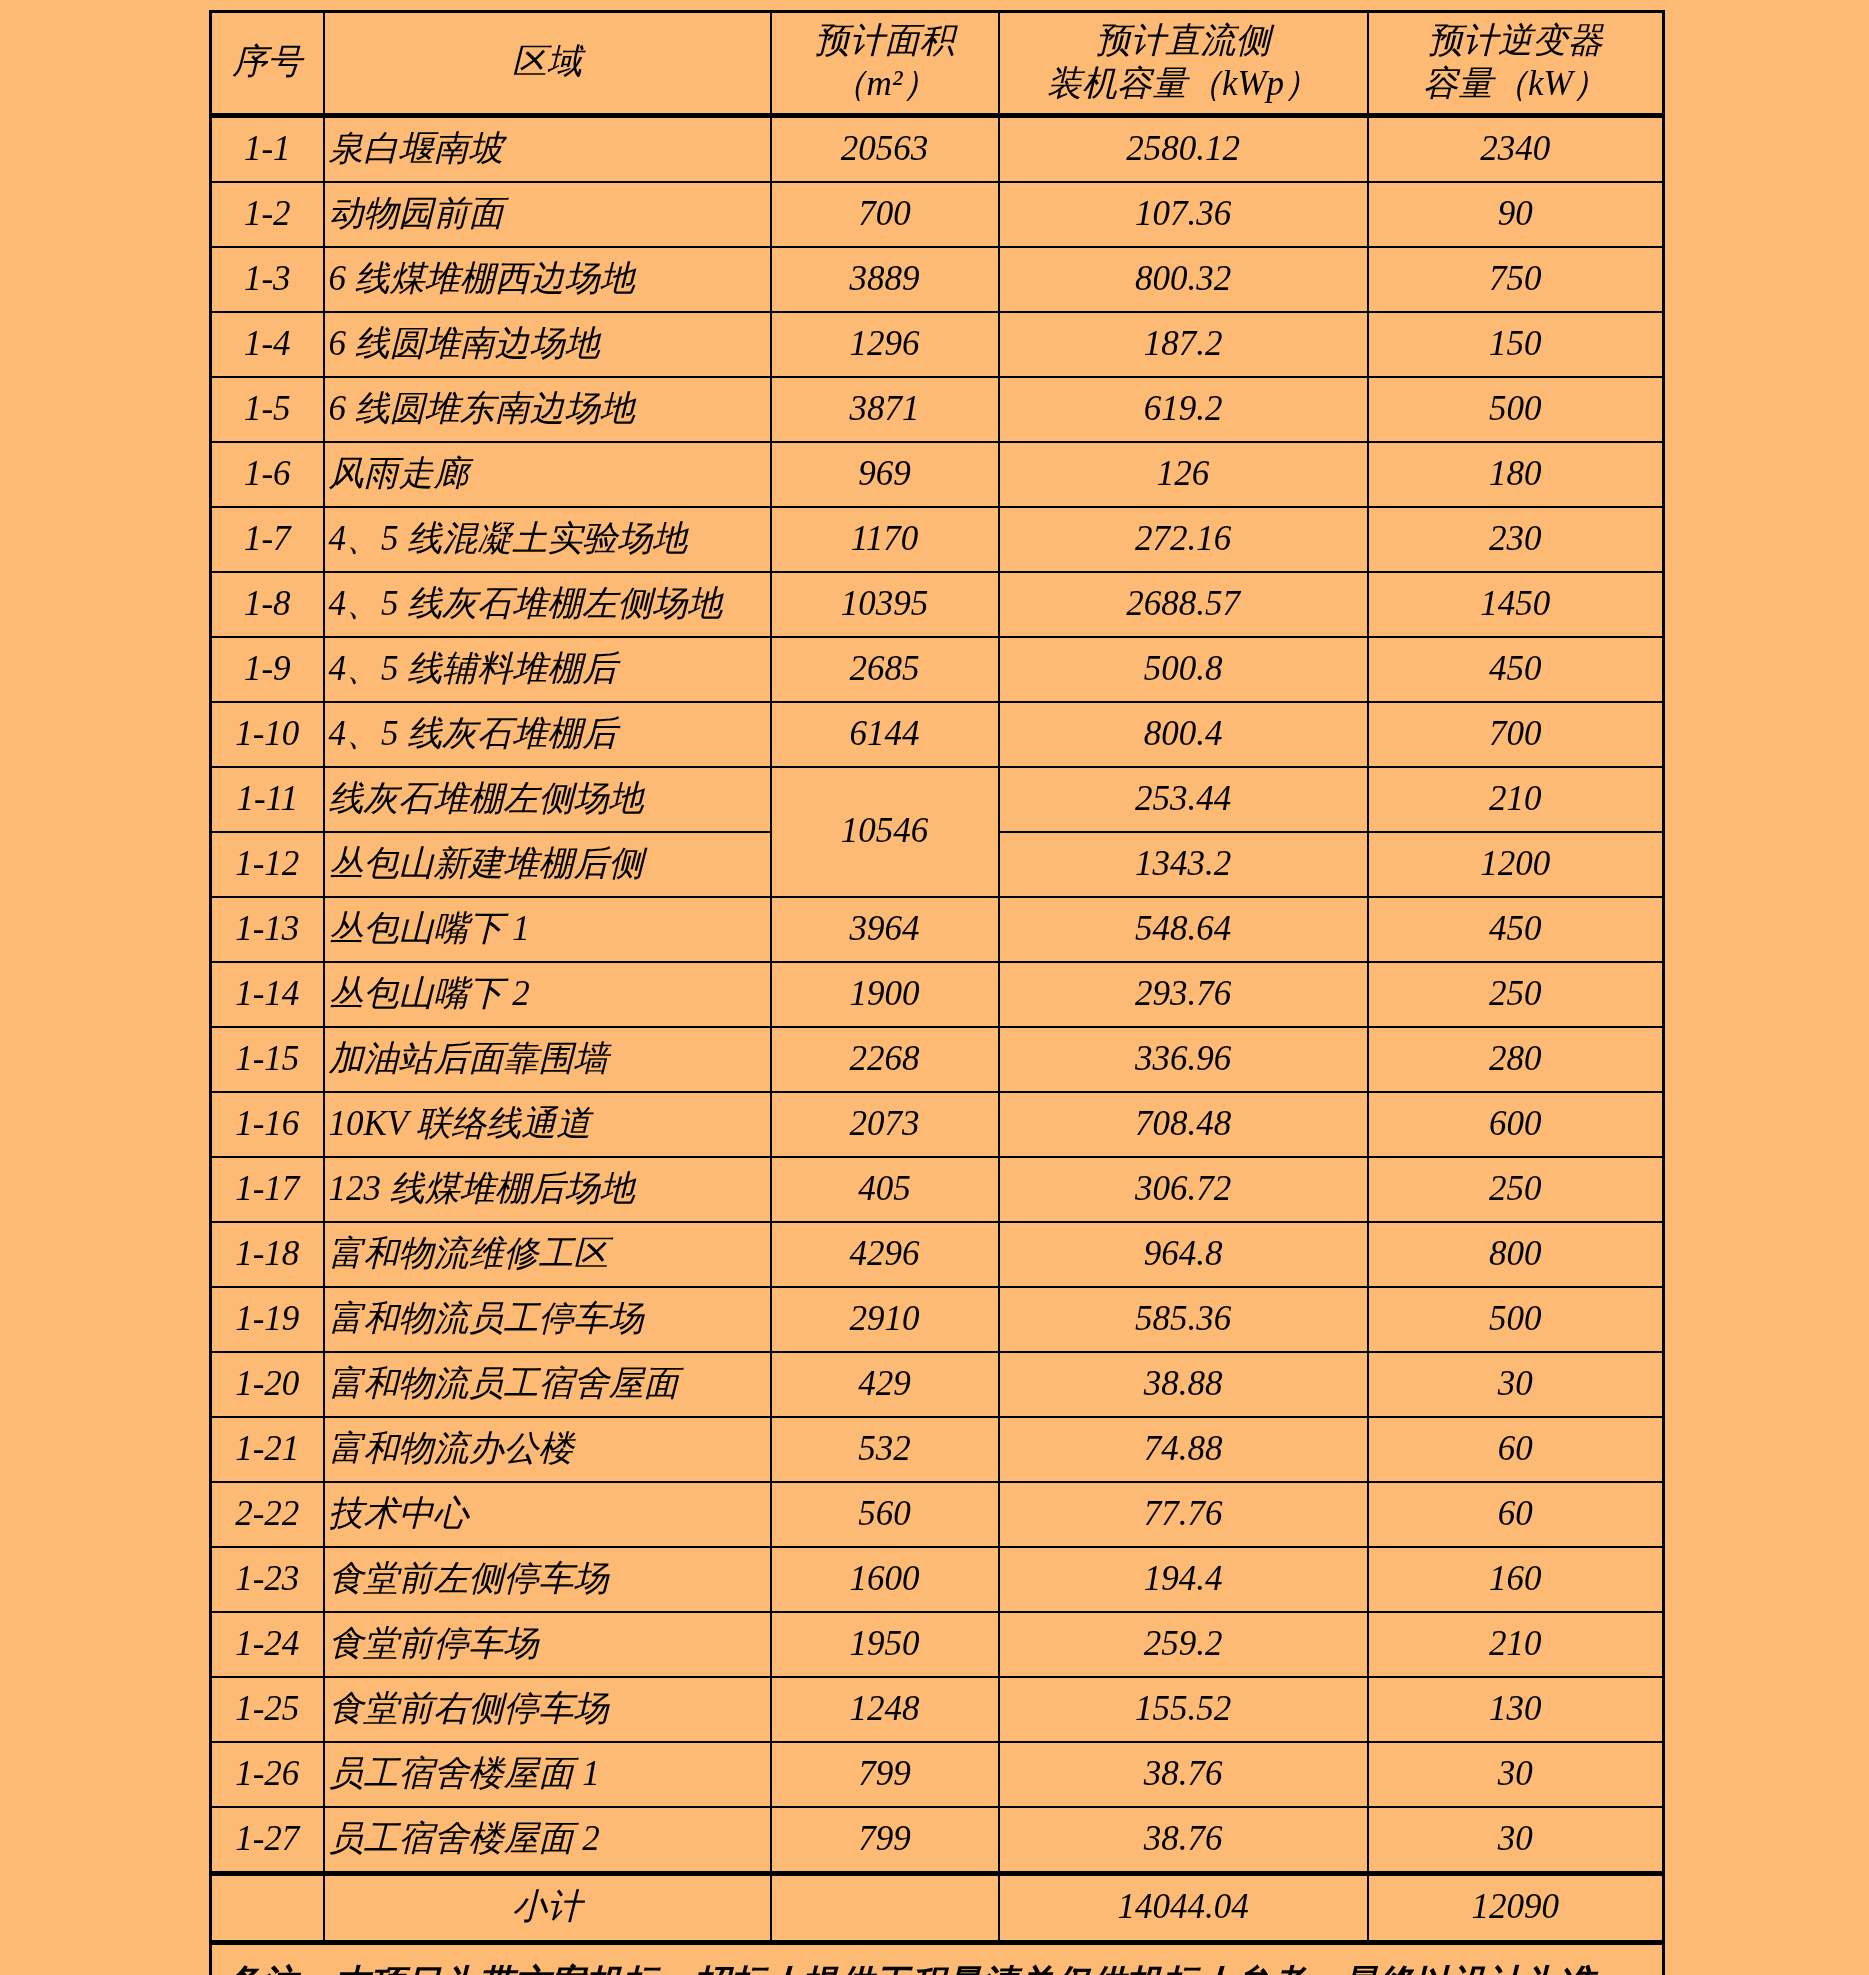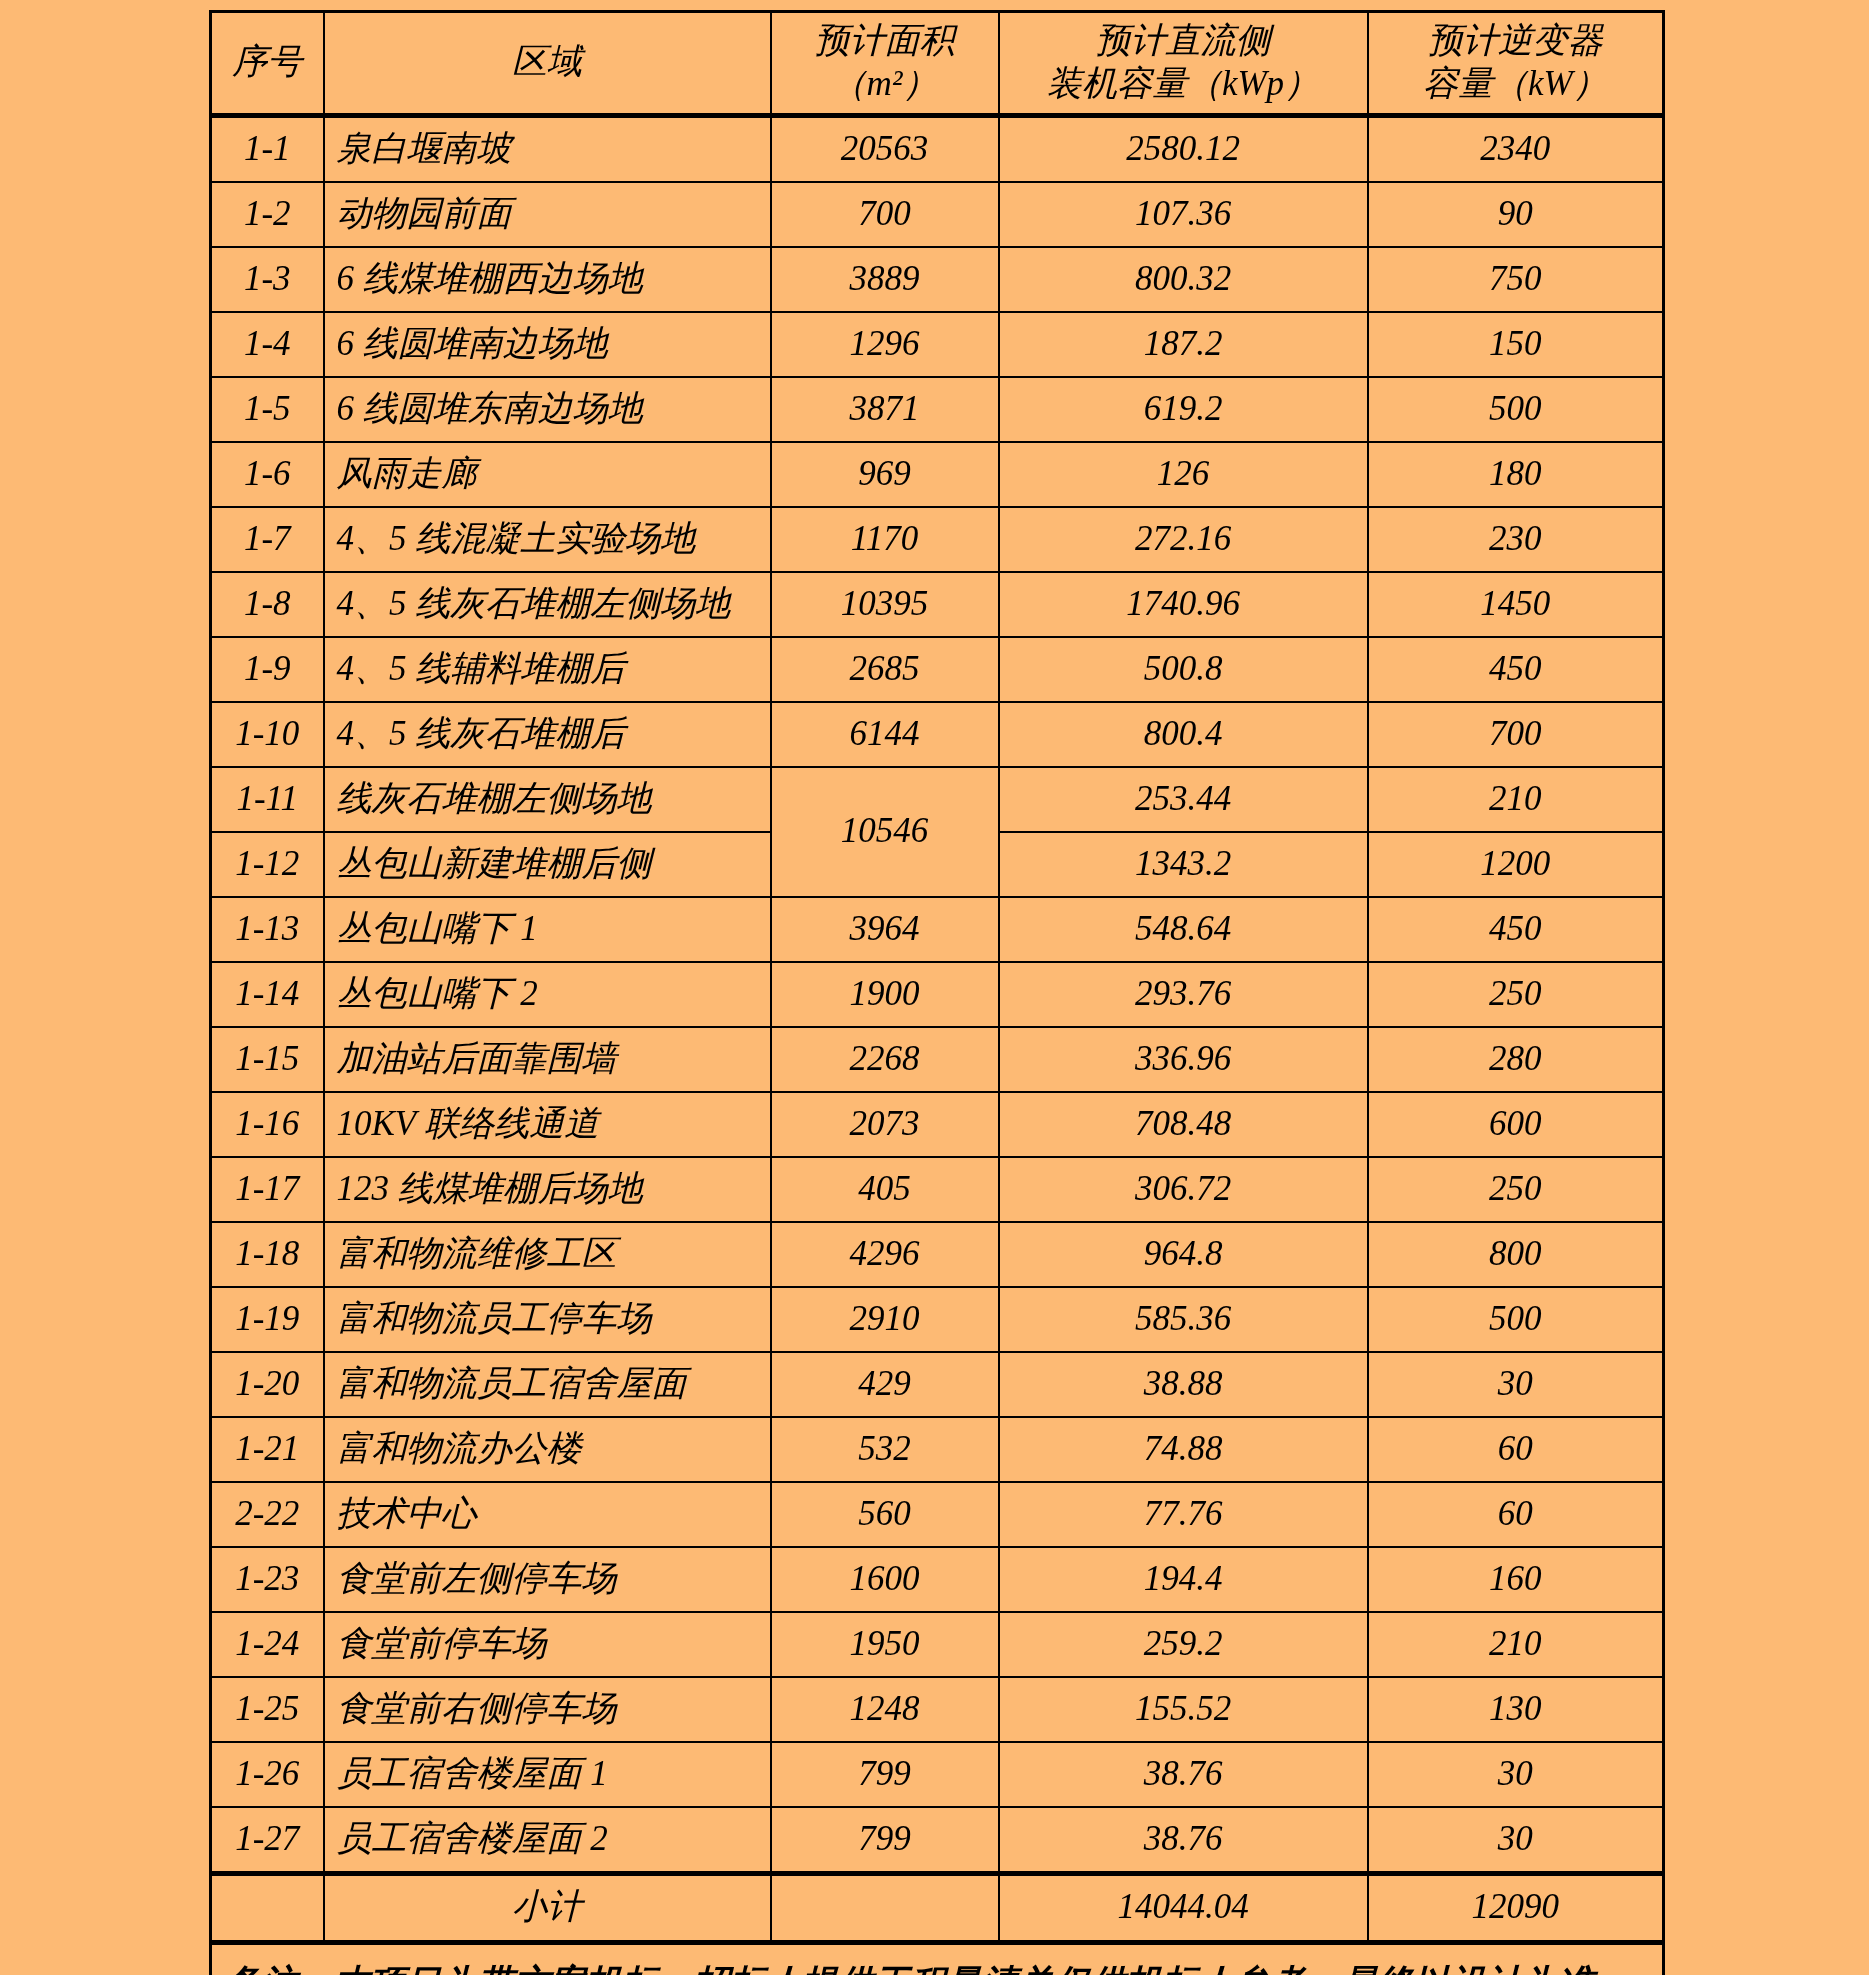--- a/index.html
+++ b/index.html
@@ -32,21 +32,21 @@
     font-size: 35px;
     font-weight: normal;
     text-align: center;
     vertical-align: middle;
     line-height: 1.22;
     overflow: hidden;
     white-space: nowrap;
   }
   thead th { height: 100px; border-bottom: 5.3px solid #000; }
   tr.data td { height: 63px; }
-  td.region { text-align: left; padding-left: 12px; }
+  td.region { text-align: left; padding-left: 4px; }
   tr.subtotal td { border-top: 5.3px solid #000; height: 64px; margin-left: 48px; }
   tr.note td {
     border-top: 5.3px solid #000;
     height: 78px;
     text-align: left;
     padding: 0 13.6px;
     font-weight: bold;
     font-size: 36px;
   }
 </style>
@@ -133,21 +133,21 @@
           <td>1-7</td>
           <td class="region">4、5 线混凝土实验场地</td>
           <td>1170</td>
           <td>272.16</td>
           <td>230</td>
         </tr>
       <tr class="data">
           <td>1-8</td>
           <td class="region">4、5 线灰石堆棚左侧场地</td>
           <td>10395</td>
-          <td>1740.96</td>
+          <td>2688.57</td>
           <td>1450</td>
         </tr>
       <tr class="data">
           <td>1-9</td>
           <td class="region">4、5 线辅料堆棚后</td>
           <td>2685</td>
           <td>500.8</td>
           <td>450</td>
         </tr>
       <tr class="data">

